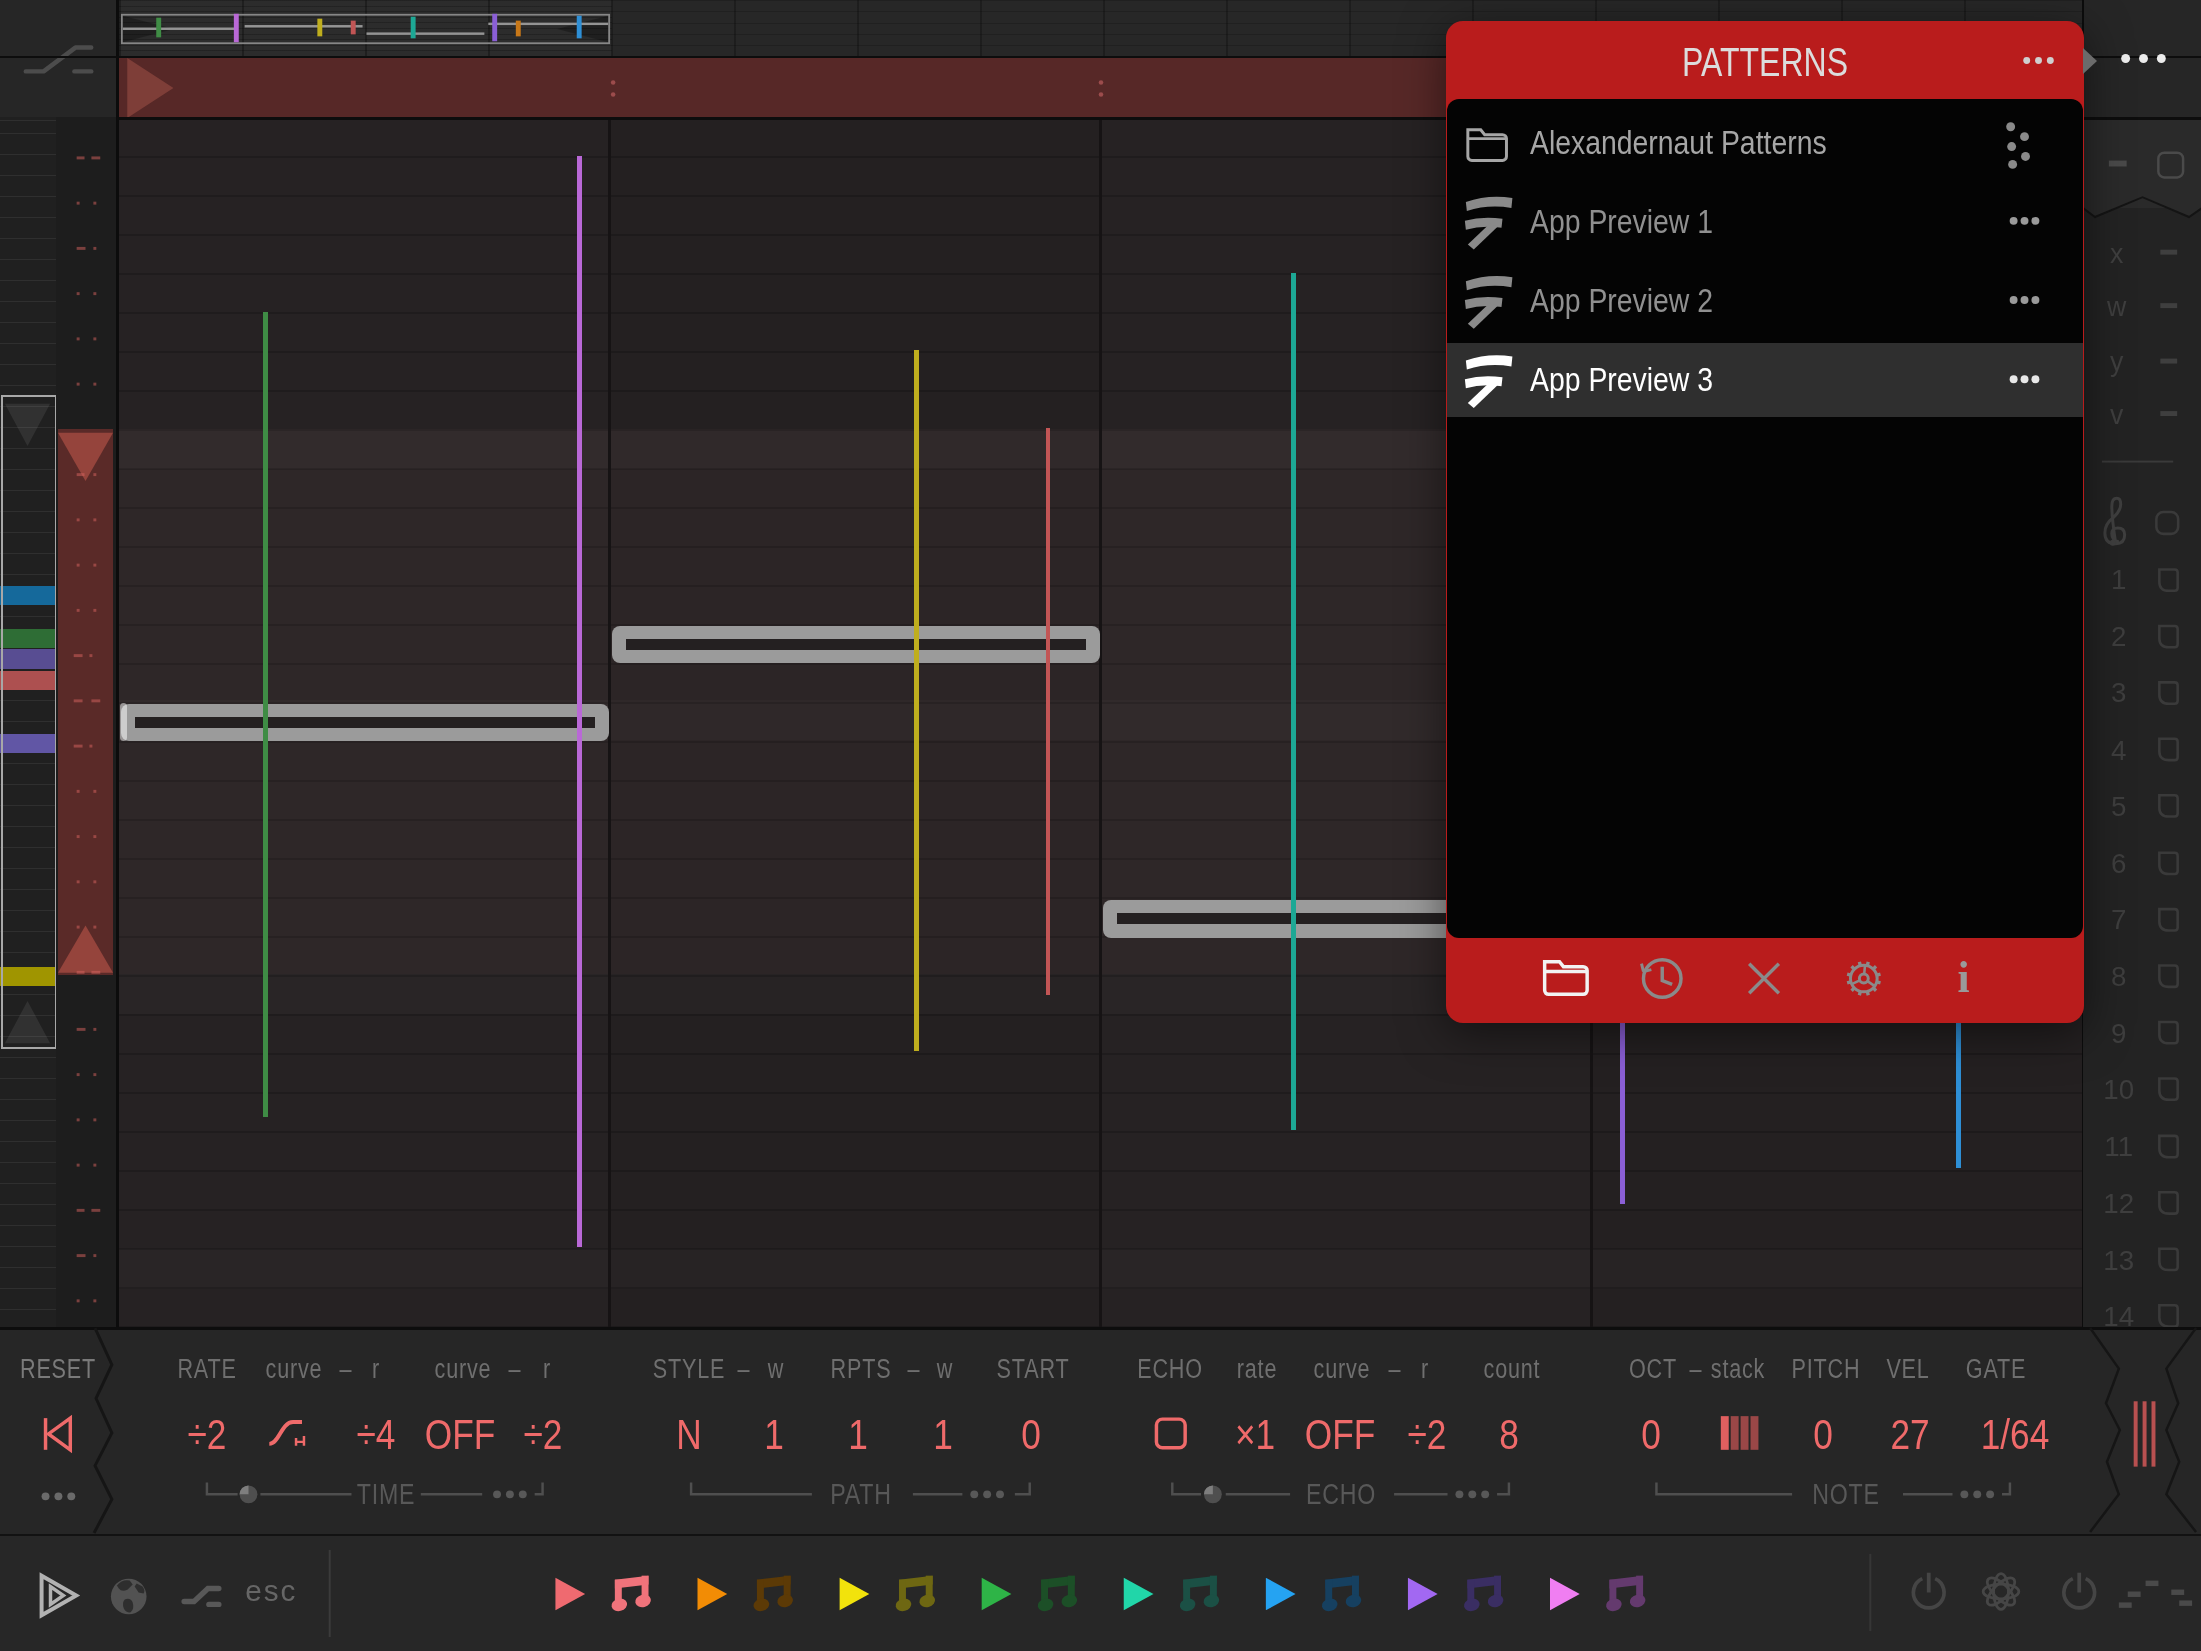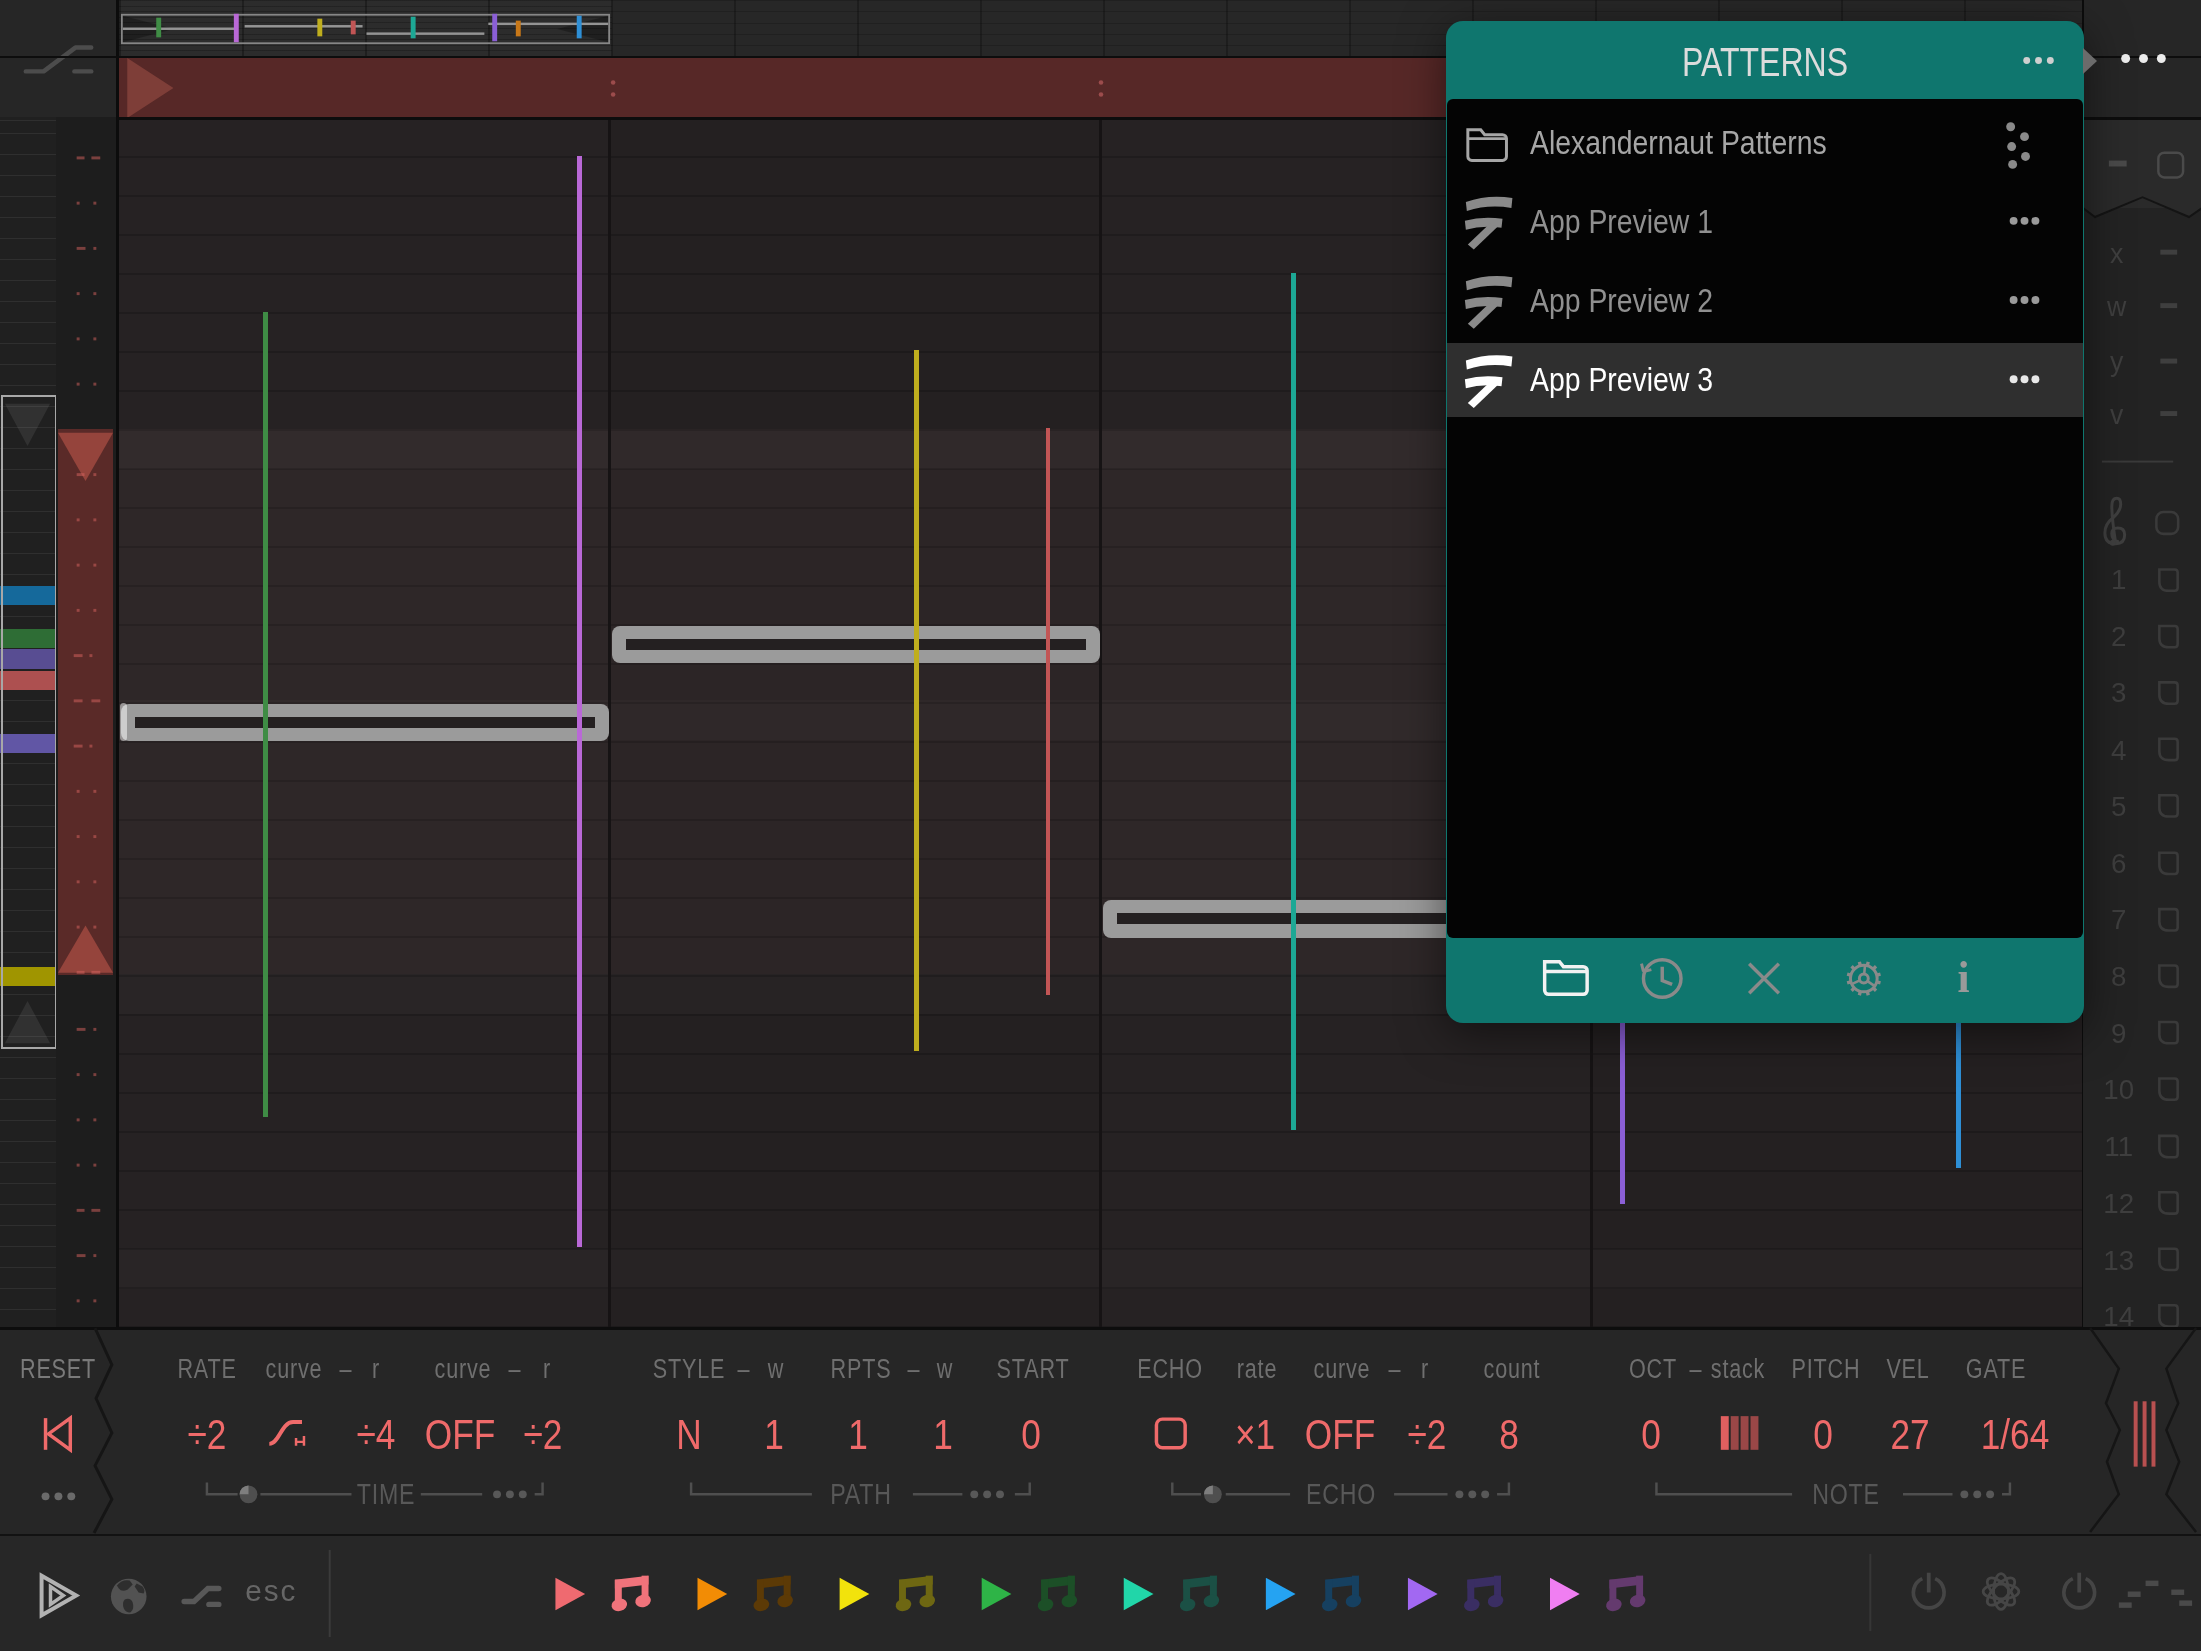--- a/index.html
+++ b/index.html
@@ -475,38 +475,38 @@
       <rect x="2167" y="47" width="13" height="5.5"></rect>
       <rect x="2149" y="58" width="13" height="5.5"></rect>
       <rect x="2193" y="56" width="13" height="5.5"></rect>
       <rect x="2140" y="69" width="13" height="5.5"></rect>
       <rect x="2201" y="67" width="13" height="5.5"></rect>
     </g>
   </svg>
 
   <div class="abs" style="left:117px;top:117px;width:2085px;height:3px;background:#0d0d0d;"></div>
 
-  <div class="abs" id="panel" style="left:1446px;top:21px;width:638px;height:1002px;background:#0f766e;border-radius:17px;box-shadow:0 10px 45px rgba(0,0,0,0.5);">
+  <div class="abs" id="panel" style="left:1446px;top:21px;width:638px;height:1002px;background:#b91c1c;border-radius:17px;box-shadow:0 10px 45px rgba(0,0,0,0.5);">
 
     <svg class="abs" width="16" height="26" style="left:637px;top:27px;" viewBox="0 0 16 26">
       <polygon points="0,0 0,26 14,13" fill="#6b6b6b"></polygon>
     </svg>
 
     <div class="abs" style="left:0;top:0;width:638px;height:78px;">
       <div class="abs" style="left:319px;top:41px;color:#dcdcdc;font-size:40px;transform:translate(-50%,-50%) scaleX(0.8);white-space:nowrap;">PATTERNS</div>
       <svg class="abs" width="59" height="78" style="left:564px;top:0;" viewBox="0 0 60 79">
         <g fill="#cfcfcf">
           <circle cx="17" cy="40" r="3.5"></circle>
             <circle cx="29" cy="40" r="3.5"></circle>
             <circle cx="41" cy="40" r="3.5"></circle>
         </g>
       </svg>
     </div>
 
-    <div class="abs" style="left:1px;top:78px;width:636px;height:839px;background:#040404;border-radius:6px;">
+    <div class="abs" style="left:1px;top:78px;width:636px;height:839px;background:#040404;border-radius:12px;">
 
       <div class="abs" style="left:0;top:244px;width:636px;height:74px;background:#2f2f2f;"></div>
 
       <div class="abs" style="left:83px;top:27px;color:#a6a6a6;font-size:33px;line-height:34px;transform:scaleX(0.86);transform-origin:0 0;white-space:nowrap;">Alexandernaut Patterns</div>
       <div class="abs" style="left:83px;top:106px;color:#909090;font-size:33px;line-height:34px;transform:scaleX(0.86);transform-origin:0 0;white-space:nowrap;">App Preview 1</div>
       <div class="abs" style="left:83px;top:185px;color:#909090;font-size:33px;line-height:34px;transform:scaleX(0.86);transform-origin:0 0;white-space:nowrap;">App Preview 2</div>
       <div class="abs" style="left:83px;top:264px;color:#ffffff;font-size:33px;line-height:34px;transform:scaleX(0.86);transform-origin:0 0;white-space:nowrap;">App Preview 3</div>
       <svg width="636" height="839" style="position:absolute;left:0;top:0" viewBox="0 0 642 847">
 
         <g stroke="#a6a6a6" stroke-width="3" fill="none">

